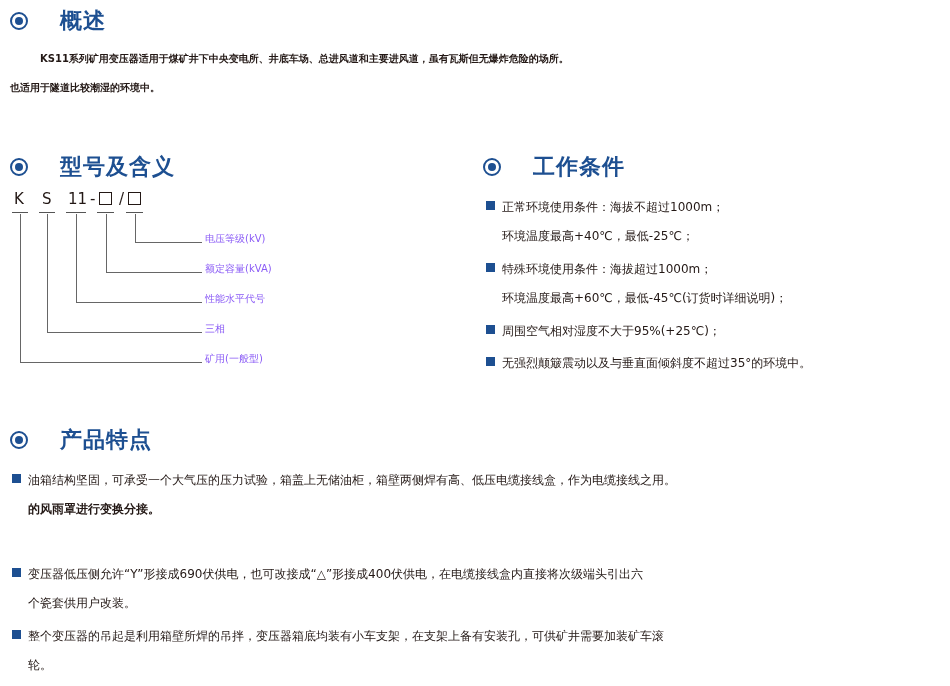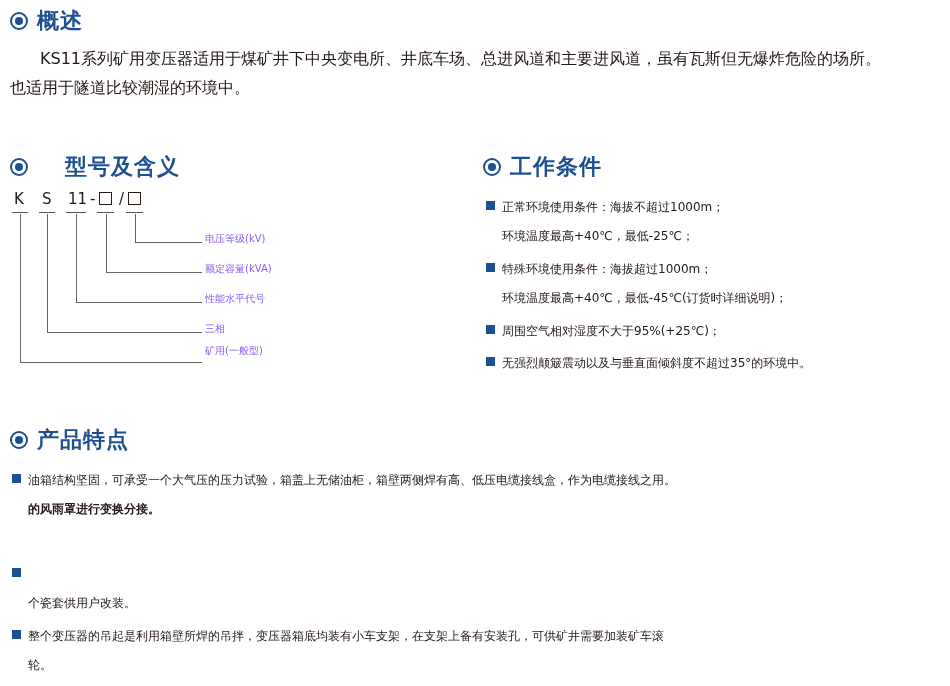--- a/index.html
+++ b/index.html
@@ -7,23 +7,23 @@
   body { position: relative; font-family: "DejaVu Sans", "Liberation Sans", sans-serif; color: #231815; }
 
   .heading { position: absolute; display: flex; align-items: center; height: 30px; }
   .heading .bullet-circle {
     width: 18px; height: 18px; border: 2px solid #1d4f91; border-radius: 50%;
     display: flex; align-items: center; justify-content: center; margin-right: 9px;
   }
   .heading .bullet-circle::after {
     content: ""; width: 8px; height: 8px; background: #1d4f91; border-radius: 50%;
   }
-  .heading .title { font-size: 22px; font-weight: bold; color: #1d4f91; letter-spacing: 1px; }
+  .heading .title { font-size: 22px; font-weight: bold; color: #1d4f91; letter-spacing: 1px; margin-left: 23px; }
 
-  .para { position: absolute; font-size: 16px; line-height: 29px; color: #231815; }
+  .para { position: absolute; font-size: 10px; line-height: 29px; color: #231815; font-weight: bold; }
 
   .list-item { position: absolute; font-size: 12px; line-height: 29px; color: #231815; }
   .sq { display: inline-block; width: 9px; height: 9px; background: #1d4f91; margin-right: 7px; vertical-align: 1px; }
 
   
   .diagram { position: absolute; left: 0; top: 190px; width: 330px; height: 190px; }
   .code-char { position: absolute; top: 0; font-size: 15px; color: #231815; }
   .uline { position: absolute; top: 22px; height: 1px; background: #555; }
   .vline { position: absolute; width: 1px; background: #666; }
   .hline { position: absolute; height: 1px; background: #666; }
@@ -35,21 +35,21 @@
 
 <div class="heading" style="left:10px; top:6px;">
   <span class="bullet-circle"></span>
   <span class="title">概述</span>
 </div>
 <div class="para" style="left:10px; top:44px; width:935px;">
   <div style="padding-left:30px;">KS11系列矿用变压器适用于煤矿井下中央变电所、井底车场、总进风道和主要进风道，虽有瓦斯但无爆炸危险的场所。</div>
   <div>也适用于隧道比较潮湿的环境中。</div>
 </div>
 
-<div class="heading" style="left:10px; top:152px;gap:28px;">
+<div class="heading" style="left:10px; top:152px;">
   <span class="bullet-circle"></span>
   <span class="title">型号及含义</span>
 </div>
 
 <div class="diagram">
   <span class="code-char" style="left:14px;">K</span>
   <span class="code-char" style="left:42px;">S</span>
   <span class="code-char" style="left:68px;">11</span>
   <span class="code-char" style="left:90px;">-</span>
   <span class="code-char" style="left:99px;"><span class="box"></span></span>
@@ -73,52 +73,52 @@
   <div class="vline" style="left:76px; top:24px; height:89px;"></div>
   <div class="hline" style="left:76px; top:112px; width:126px;"></div>
   <span class="d-label" style="left:205px; top:102px;">性能水平代号</span>
 
   <div class="vline" style="left:47px; top:24px; height:119px;"></div>
   <div class="hline" style="left:47px; top:142px; width:155px;"></div>
   <span class="d-label" style="left:205px; top:132px;">三相</span>
 
   <div class="vline" style="left:20px; top:24px; height:149px;"></div>
   <div class="hline" style="left:20px; top:172px; width:182px;"></div>
-  <span class="d-label" style="left:205px; top:154px;">矿用(一般型)</span>
+  <span class="d-label" style="left:205px; top:162px;">矿用(一般型)</span>
 </div>
 
 <div class="heading" style="left:483px; top:152px;">
   <span class="bullet-circle"></span>
   <span class="title">工作条件</span>
 </div>
 
 <div class="list-item" style="left:486px; top:193px;">
   <div><span class="sq"></span><span>正常环境使用条件：海拔不超过1000m；</span></div>
   <div style="padding-left:16px;">环境温度最高+40℃，最低-25℃；</div>
 </div>
 <div class="list-item" style="left:486px; top:255px;">
   <div><span class="sq"></span><span>特殊环境使用条件：海拔超过1000m；</span></div>
-  <div style="padding-left:16px;">环境温度最高+40℃，最低-45℃(订货时详细说明)；</div>
+  <div style="padding-left:16px;">环境温度最高+60℃，最低-45℃(订货时详细说明)；</div>
 </div>
 <div class="list-item" style="left:486px; top:317px;">
   <div><span class="sq"></span><span>周围空气相对湿度不大于95%(+25℃)；</span></div>
 </div>
 <div class="list-item" style="left:486px; top:349px;">
   <div><span class="sq"></span><span>无强烈颠簸震动以及与垂直面倾斜度不超过35°的环境中。</span></div>
 </div>
 
 <div class="heading" style="left:10px; top:425px;">
   <span class="bullet-circle"></span>
   <span class="title">产品特点</span>
 </div>
 
 <div class="list-item" style="left:12px; top:466px; width:935px;">
   <div><span class="sq"></span><span>油箱结构坚固，可承受一个大气压的压力试验，箱盖上无储油柜，箱壁两侧焊有高、低压电缆接线盒，作为电缆接线之用。</span></div>
   <div style="padding-left:16px;font-weight:bold;">的风雨罩进行变换分接。</div>
 </div>
 <div class="list-item" style="left:12px; top:560px; width:935px;">
-  <div><span class="sq"></span></div>
+  <div><span class="sq"></span><span>变压器低压侧允许“Y”形接成690伏供电，也可改接成“△”形接成400伏供电，在电缆接线盒内直接将次级端头引出六</span></div>
   <div style="padding-left:16px;">个瓷套供用户改装。</div>
 </div>
 <div class="list-item" style="left:12px; top:622px; width:935px;">
   <div><span class="sq"></span><span>整个变压器的吊起是利用箱壁所焊的吊拌，变压器箱底均装有小车支架，在支架上备有安装孔，可供矿井需要加装矿车滚</span></div>
   <div style="padding-left:16px;">轮。</div>
 </div>
 
 </body></html>

